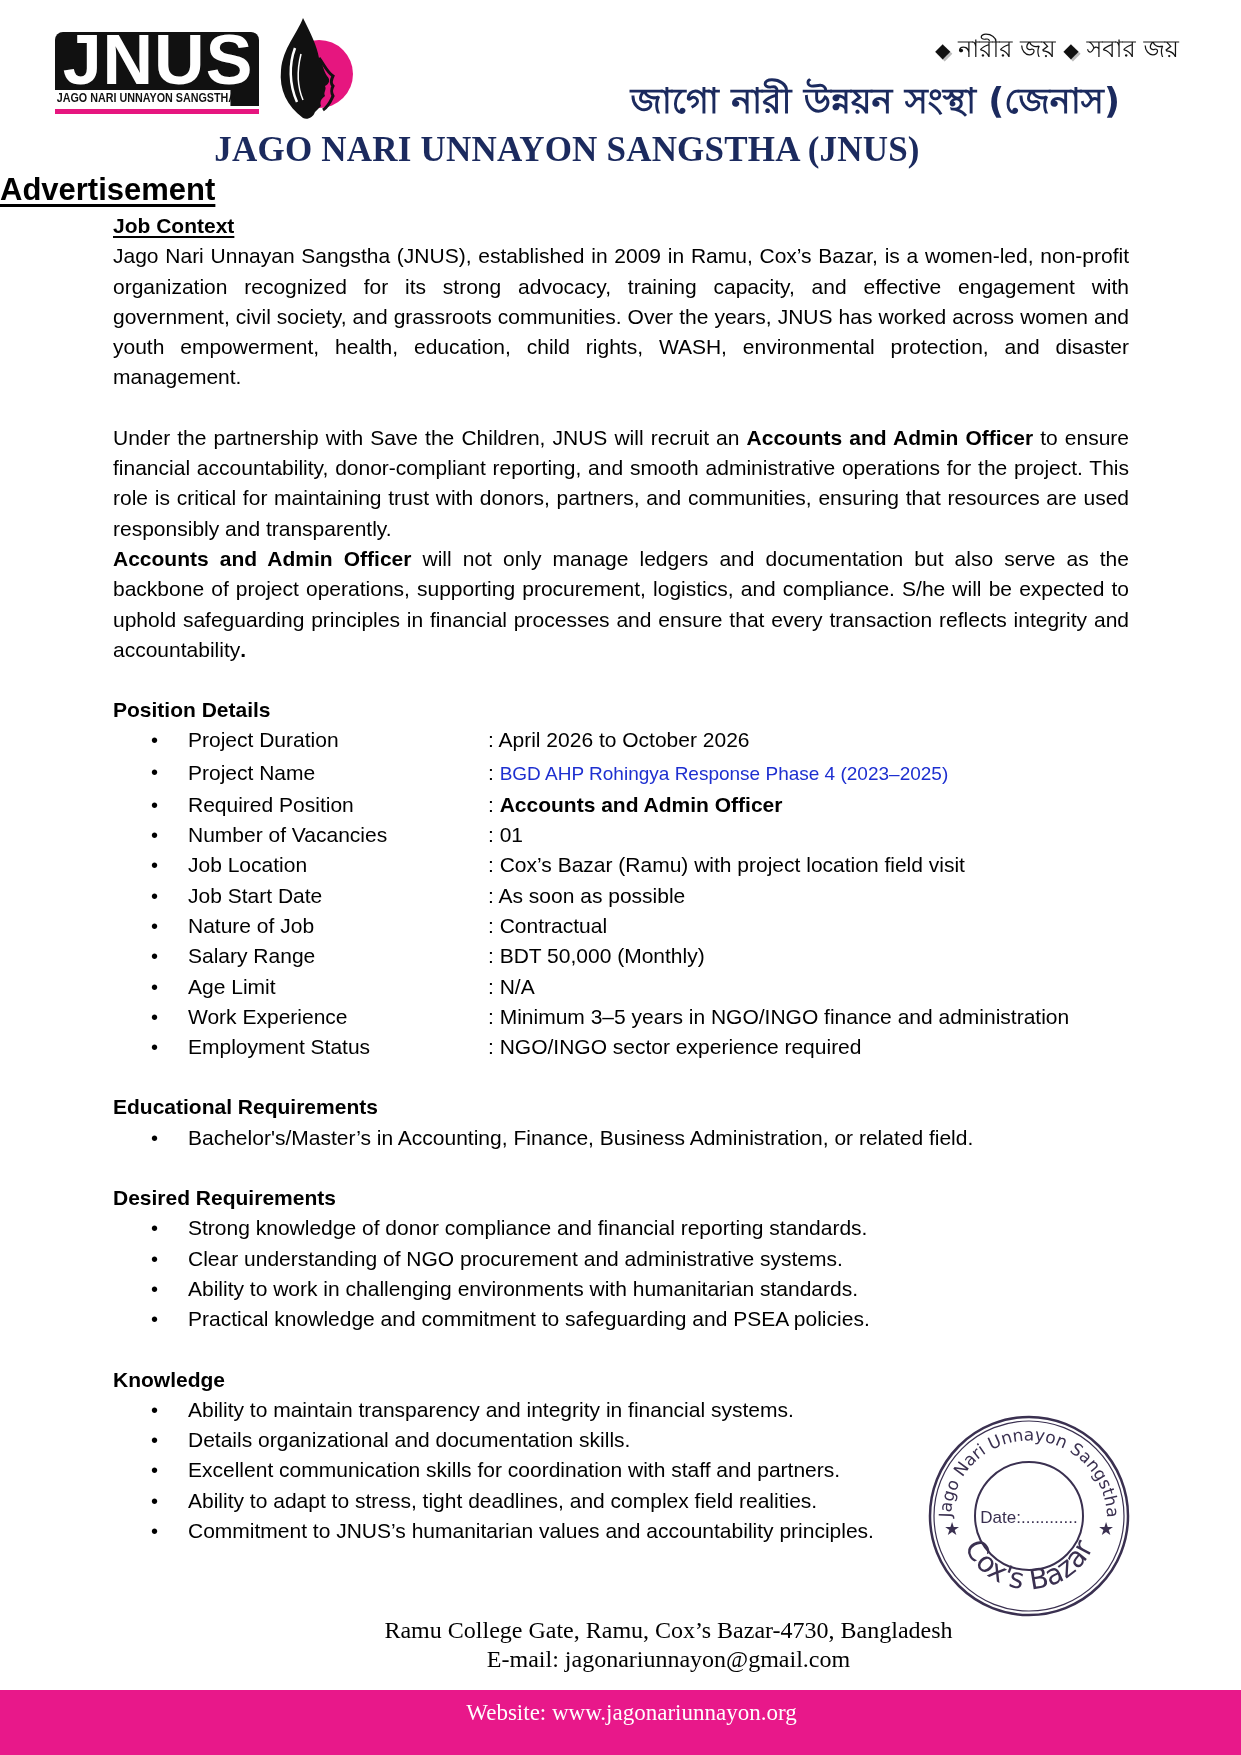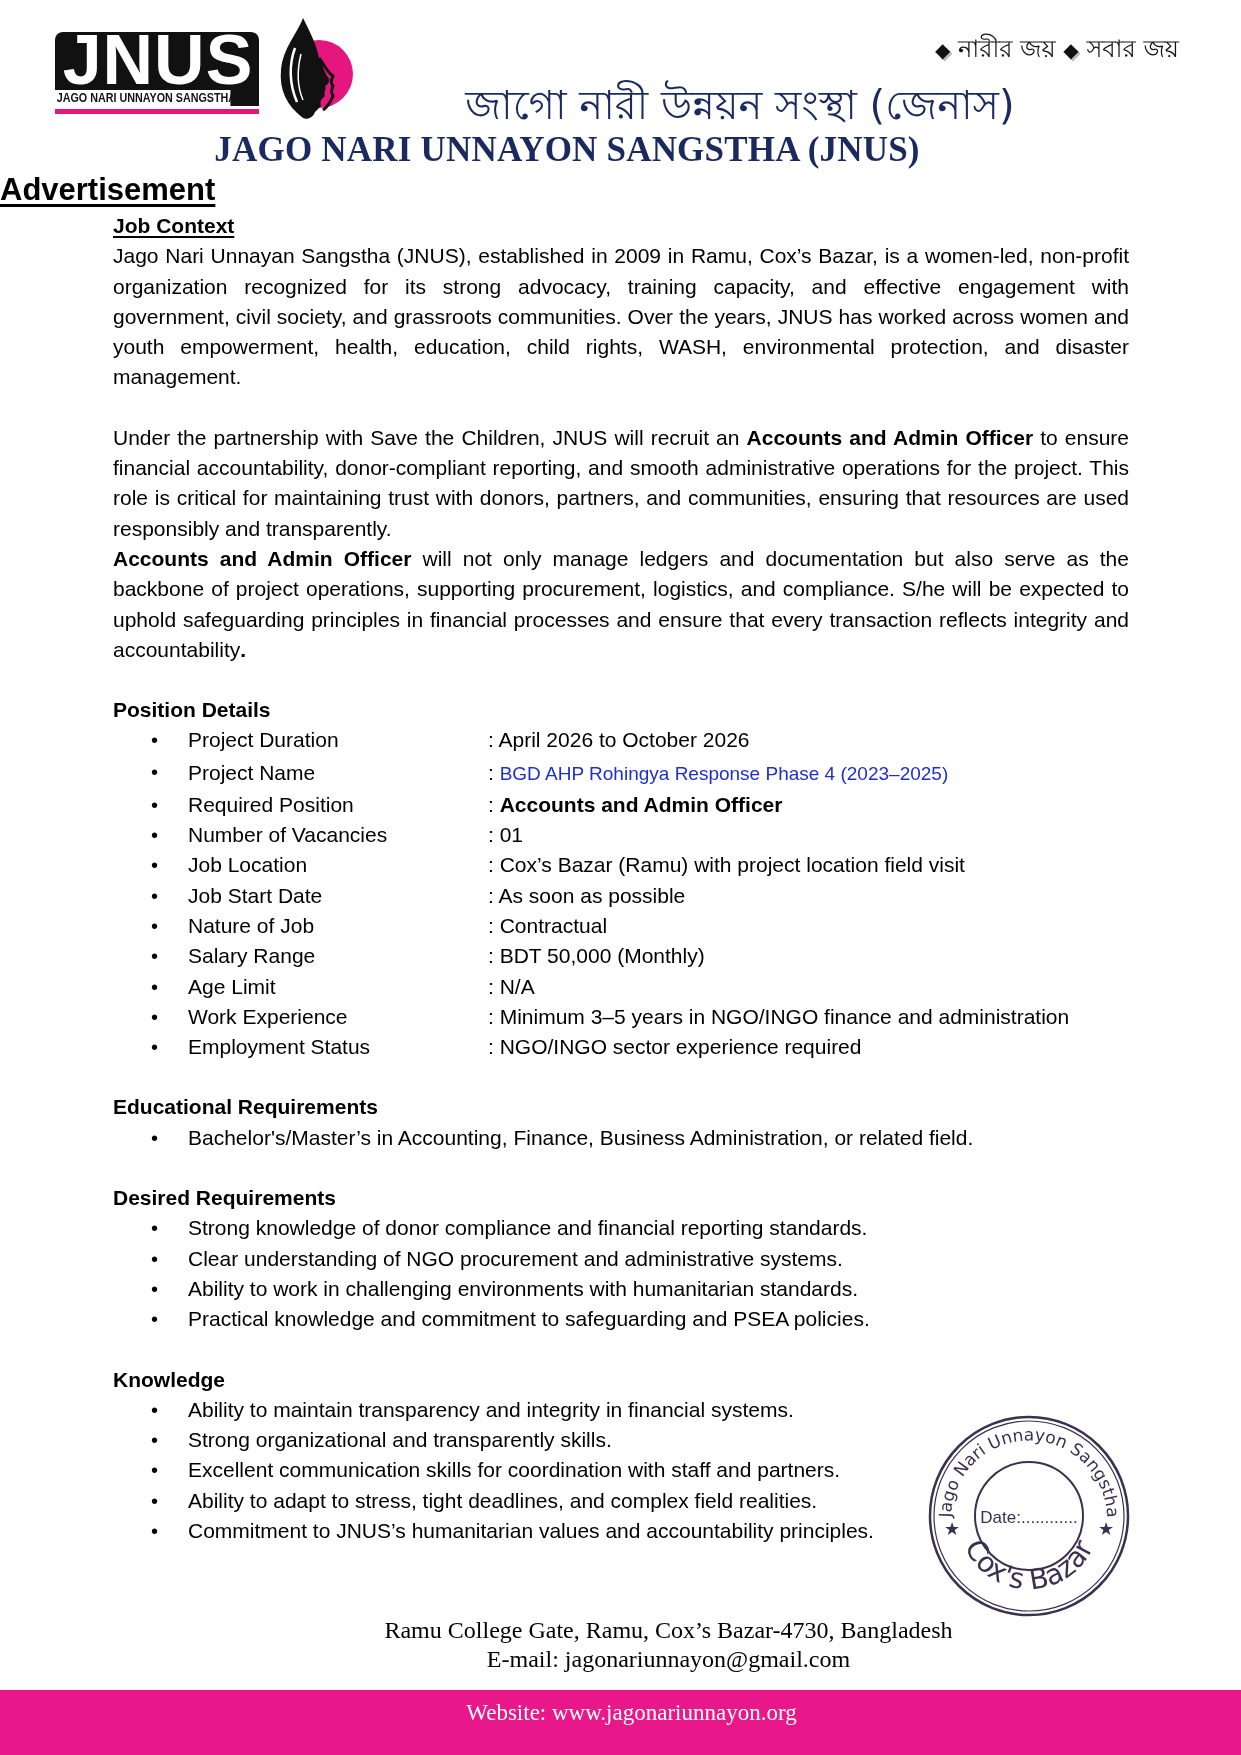--- a/index.html
+++ b/index.html
@@ -10,21 +10,21 @@
   .logo { position: absolute; left: 55px; top: 14px; width: 300px; height: 110px; }
   .logo-box { position: absolute; left: 0; top: 18px; width: 204px; height: 74px; background: #111; border-radius: 8px 8px 0 0; }
   .logo-letters { position: absolute; left: 4px; top: 16px; width: 198px; text-align: center; color: #fff; font-weight: bold; font-size: 70px; letter-spacing: 1px; line-height: 60px; font-family: "Liberation Sans", sans-serif; }
   .logo-sub { position: absolute; left: 0; top: 76px; width: 204px; background: #fff; color: #111; font-weight: bold; font-size: 12.5px; text-align: left; padding-left: 2px; line-height: 16px; transform: scaleX(0.86); transform-origin: left center; white-space: nowrap; font-family: "Liberation Sans Narrow", "Liberation Sans", sans-serif; }
   .logo-bar { position: absolute; left: 0; top: 95px; width: 204px; height: 5px; background: #e6167f; }
   .logo-face { position: absolute; left: 218px; top: 0; width: 80px; height: 112px; }
 
   .tagline { position: absolute; right: 62px; top: 30px; font-size: 24px; color: #111; font-family: "DejaVu Sans", sans-serif; white-space: nowrap; }
   .tagline .dia { color: #111; text-shadow: 2px 2px 0 #bbb; font-size: 20px; }
 
-  .title-bn { position: absolute; left: 360px; width: 760px; top: 74px; text-align: center; font-size: 40px; font-weight: normal; color: #1b2a5e; font-family: "DejaVu Sans", sans-serif; }
+  .title-bn { position: absolute; left: 360px; width: 760px; top: 74px; text-align: right; font-size: 35px; font-weight: bold; color: #1b2a5e; font-family: "DejaVu Sans", sans-serif; }
   .title-en { position: absolute; left: 0; width: 1014px; padding-left: 120px; top: 130px; text-align: center; font-size: 35px; font-weight: bold; color: #1b2a5e; font-family: "Liberation Serif", serif; letter-spacing: 0.2px; }
   .advert { position: absolute; left: 0; width: 1241px; top: 172px; text-align: left; font-size: 31px; font-weight: bold; text-decoration: underline; text-underline-offset: 4px; font-family: "Liberation Sans", sans-serif; }
 
   
   .content { position: absolute; left: 113px; top: 211px; width: 1016px; font-size: 21px; line-height: 30.3px; }
   .h-u { font-weight: bold; text-decoration: underline; text-underline-offset: 3px; }
   .h { font-weight: bold; }
   .para { text-align: justify; }
   .gap { height: 30px; }
   b { font-weight: bold; }
@@ -144,21 +144,21 @@
     <li>Strong knowledge of donor compliance and financial reporting standards.</li>
     <li>Clear understanding of NGO procurement and administrative systems.</li>
     <li>Ability to work in challenging environments with humanitarian standards.</li>
     <li>Practical knowledge and commitment to safeguarding and PSEA policies.</li>
   </ul>
   <div class="gap"></div>
 
   <div class="h">Knowledge</div>
   <ul class="list">
     <li>Ability to maintain transparency and integrity in financial systems.</li>
-    <li>Strong organizational and transparently skills.</li>
+    <li>Details organizational and documentation skills.</li>
     <li>Excellent communication skills for coordination with staff and partners.</li>
     <li>Ability to adapt to stress, tight deadlines, and complex field realities.</li>
     <li>Commitment to JNUS’s humanitarian values and accountability principles.</li>
   </ul>
 </div>
 
 <svg class="stamp" viewBox="0 0 206 206">
   <defs>
     <path id="arcTop" d="M 26 118 A 78 78 0 1 1 180 118"></path>
     <path id="arcBot" d="M 34 118 A 70 70 0 0 0 172 118"></path>

